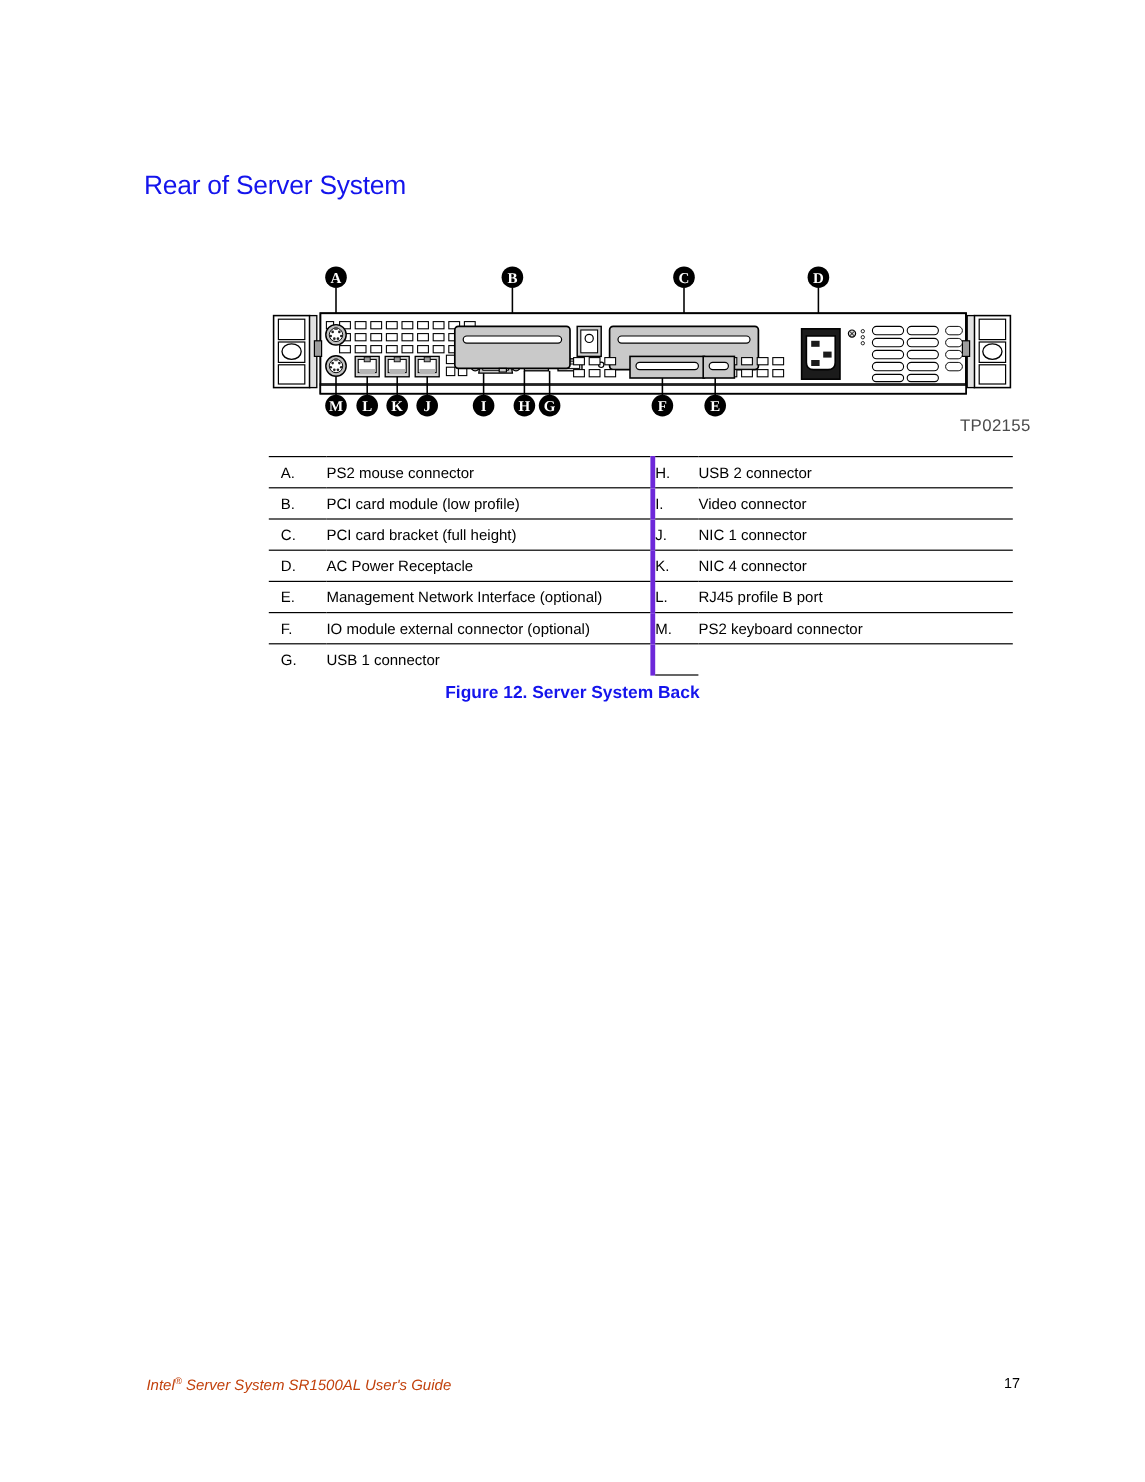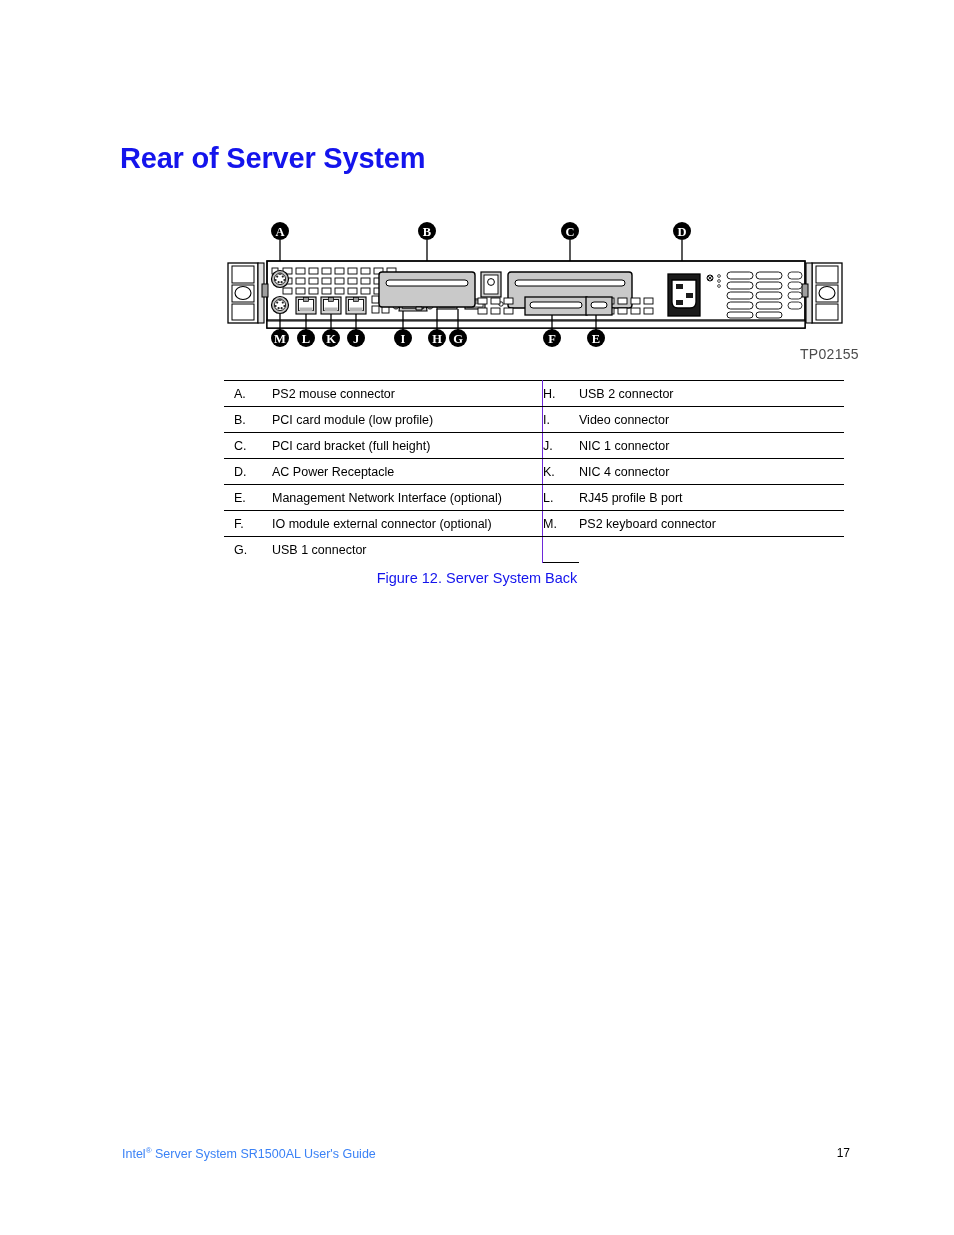--- a/index.html
+++ b/index.html
@@ -14,22 +14,22 @@
     font-family: "Liberation Sans", sans-serif;
     color: #000000;
     overflow: hidden;
   }
 
   
   #page-title {
     position: absolute;
     left: 120px;
     top: 142px;
-    font-size: 29px;
-    font-weight: bold;
+    font-size: 22px;
+    font-weight: normal;
     color: #1414ec;
     letter-spacing: -0.2px;
     white-space: nowrap;
   }
 
   
   #figure-block {
     position: absolute;
     left: 220px;
     top: 210px;
@@ -65,49 +65,50 @@
     font-size: 12.5px;
   }
   #legend-table td.key {
     width: 38px;
     padding-left: 10px;
   }
   #legend-table td.val {
     padding-left: 0px;
   }
   #legend-table td.divider-left {
-    border-right: 1px solid #6d28d9;
+    border-right: 4px solid #6d28d9;
     width: 270px;
   }
   #legend-table tr.row-blank td.key,
   #legend-table tr.row-blank td.val {
     border-top: 1px solid #000;
     border-bottom: none;
   }
   .rightcell-key { width: 36px; padding-left: 10px; }
 
   
   #figure-caption {
     position: absolute;
     left: 0;
     top: 570px;
     width: 954px;
     text-align: center;
     font-size: 14.5px;
-    font-weight: normal;
+    font-weight: bold;
     color: #1414ec;
   }
 
   
   #footer-text {
     position: absolute;
     left: 122px;
     top: 1146px;
     font-size: 12.5px;
-    color: #3b82f6;
+    font-style: italic;
+    color: #c2410c;
     white-space: nowrap;
     text-align: right;
   }
   #footer-text sup {
     font-size: 8px;
     vertical-align: super;
   }
   #footer-page {
     position: absolute;
     left: 820px;

